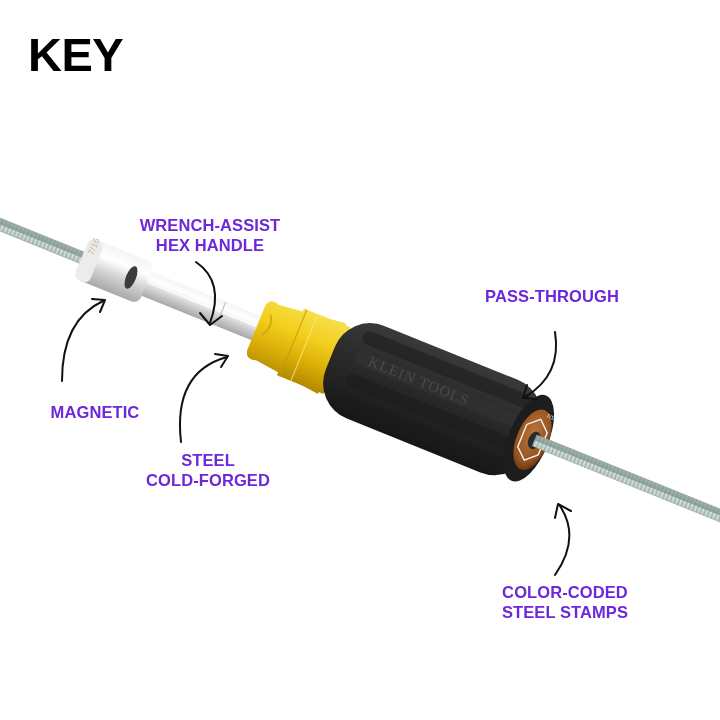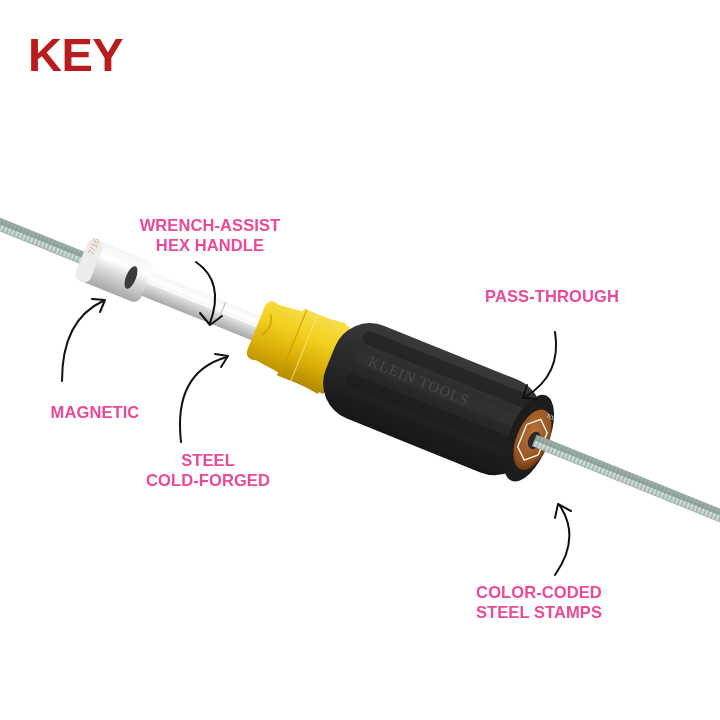--- a/index.html
+++ b/index.html
@@ -1,23 +1,23 @@
 <!DOCTYPE html>
 <html><head>
   <meta charset="utf-8">
   <style>
     html, body { margin: 0; padding: 0; background: #ffffff; }
     body { width: 720px; height: 720px; position: relative; overflow: hidden;
            font-family: "Liberation Sans", "DejaVu Sans", sans-serif; color: #1a1a1a; }
     .title { position: absolute; left: 28px; top: 34px; margin: 0;
              font-size: 47px; line-height: 42px; font-weight: 700; letter-spacing: -0.5px;
-             color: #b91c1c; }
+             color: #000000; }
     .title span { display: block; }
     .callout { position: absolute; font-weight: 700; font-size: 16.5px; line-height: 20px;
-               text-align: center; color: #ec4899; letter-spacing: 0.1px; }
+               text-align: center; color: #6d28d9; letter-spacing: 0.1px; }
     .callout span { display: block; white-space: nowrap; }
     #art { position: absolute; left: 0; top: 0; width: 720px; height: 720px; }
   </style>
 </head>
 <body>
 
 <svg id="art" viewBox="0 0 720 720" xmlns="http://www.w3.org/2000/svg">
   <defs>
     <linearGradient id="rodGrad" x1="0" y1="0" x2="0" y2="1">
       <stop offset="0" stop-color="#d7e3df"></stop>
@@ -124,16 +124,16 @@
 
 <div class="callout" style="left:40px; top:402px; width:110px;">
   <span>MAGNETIC</span>
 </div>
 
 <div class="callout" style="left:128px; top:450px; width:160px;">
   <span>STEEL</span>
   <span>COLD-FORGED</span>
 </div>
 
-<div class="callout" style="left:454px; top:582px; width:170px;">
+<div class="callout" style="left:480px; top:582px; width:170px;">
   <span>COLOR-CODED</span>
   <span>STEEL STAMPS</span>
 </div>
 
 </body></html>

